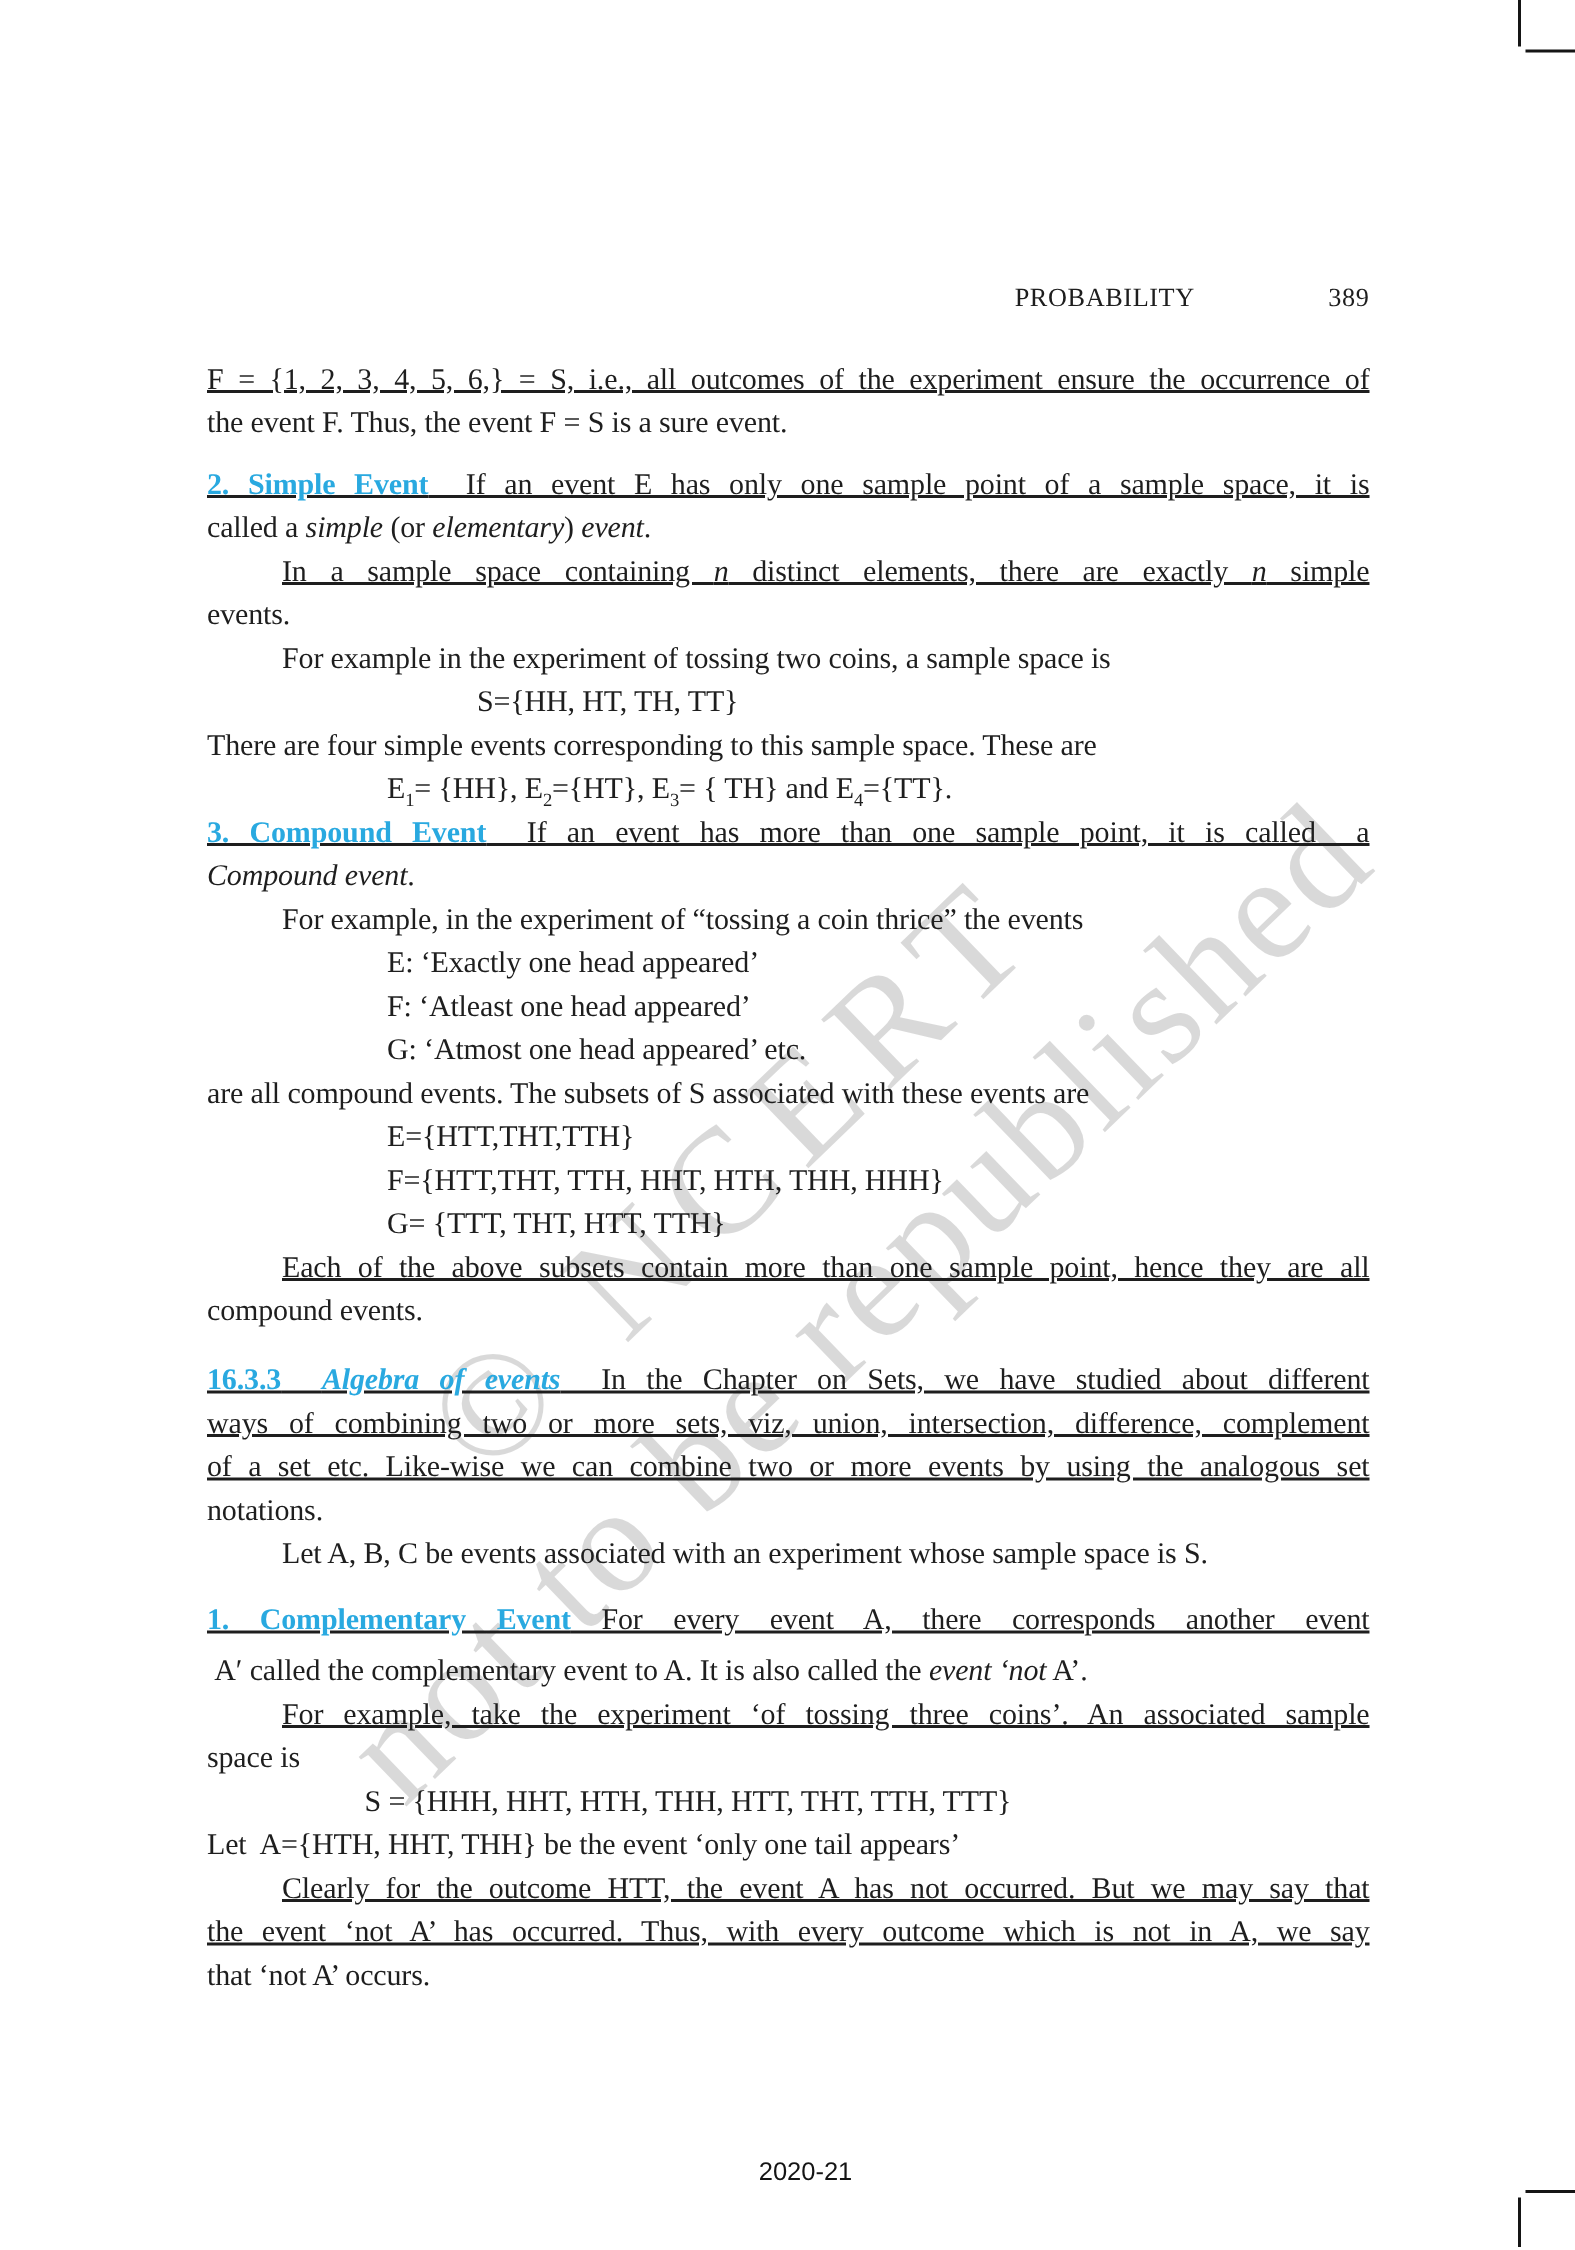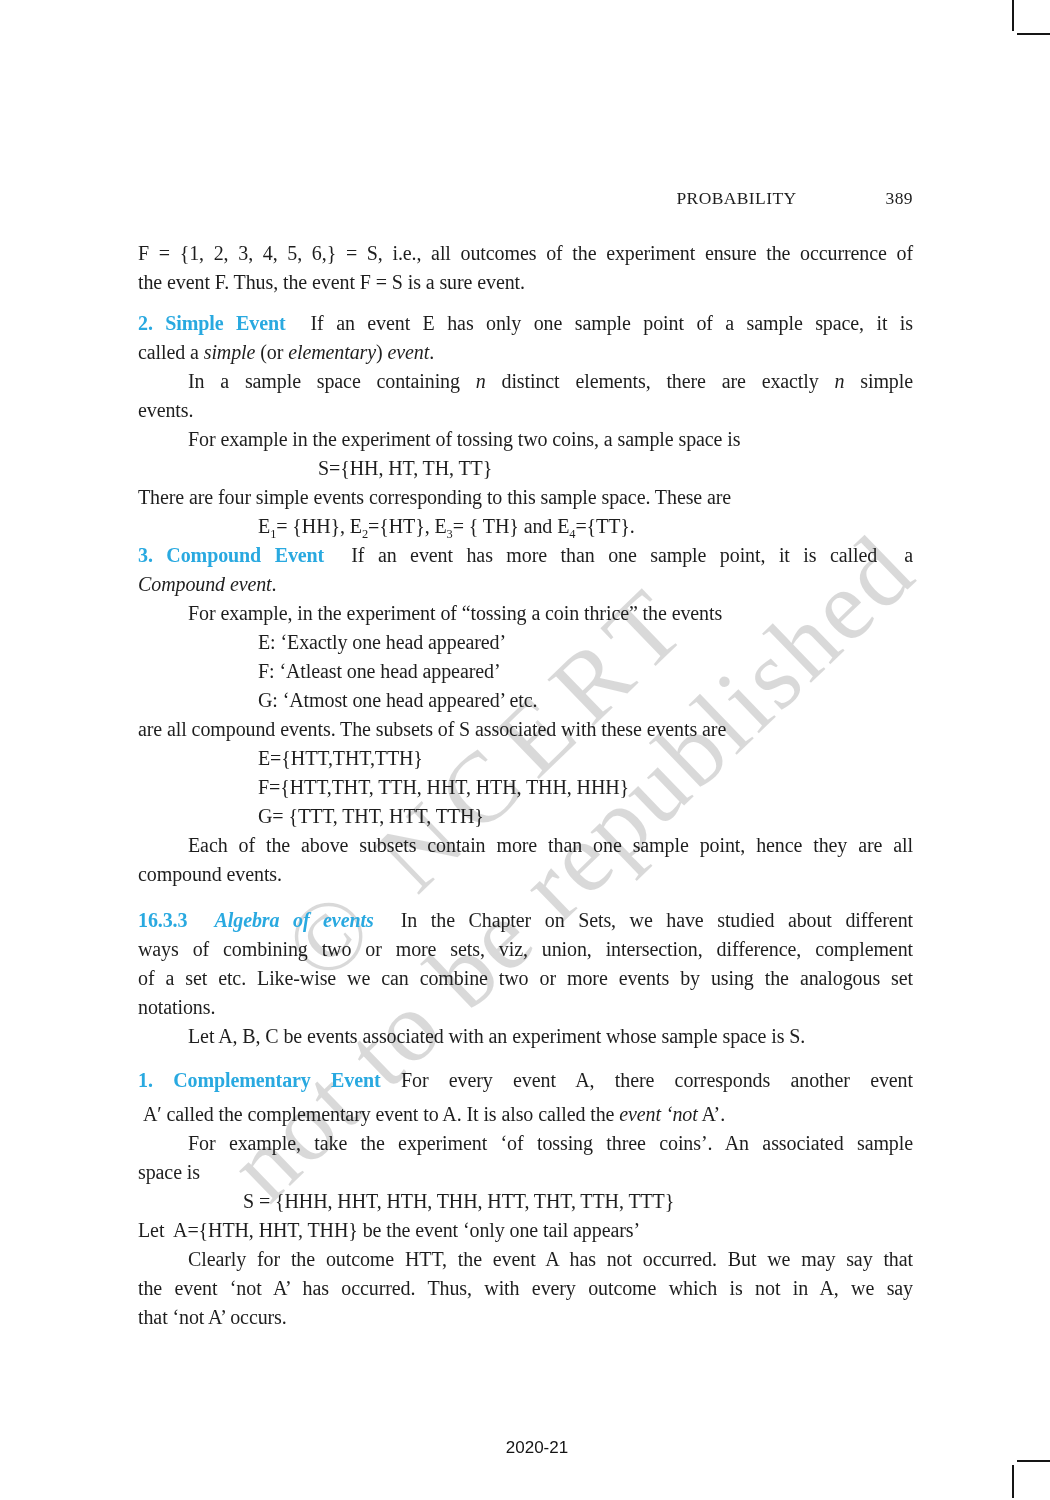--- a/index.html
+++ b/index.html
@@ -12,21 +12,21 @@
     position:absolute; top:188px; left:138px; width:775px;
     display:flex; justify-content:flex-end; align-items:baseline; gap:89px;
     font-size:17.5px; letter-spacing:0.4px; z-index:2;
   }
   
   .content {
     position:absolute; left:138px; top:239px; width:775px;
     font-size:20px; line-height:29px; letter-spacing:-0.1px; z-index:2;
   }
   .line { text-align:left; }
-  .j { text-align:justify; text-align-last:justify; }
+  .j { text-align:justify; text-align-last:justify;text-decoration:underline; }
   .indent { text-indent:50px; }
   .setline { margin-left:120px; }
   .set-105 { margin-left:105px; }
   .setdeep { margin-left:180px; }
   .gap-xs { margin-top:5px; }
   .gap-sm { margin-top:12px; }
   .gap-md { margin-top:15px; }
   .gap-lg { margin-top:17px; }
   .italic { font-style:italic; }
   .accent { color:var(--accent, #29a9e0); font-weight:bold; }

